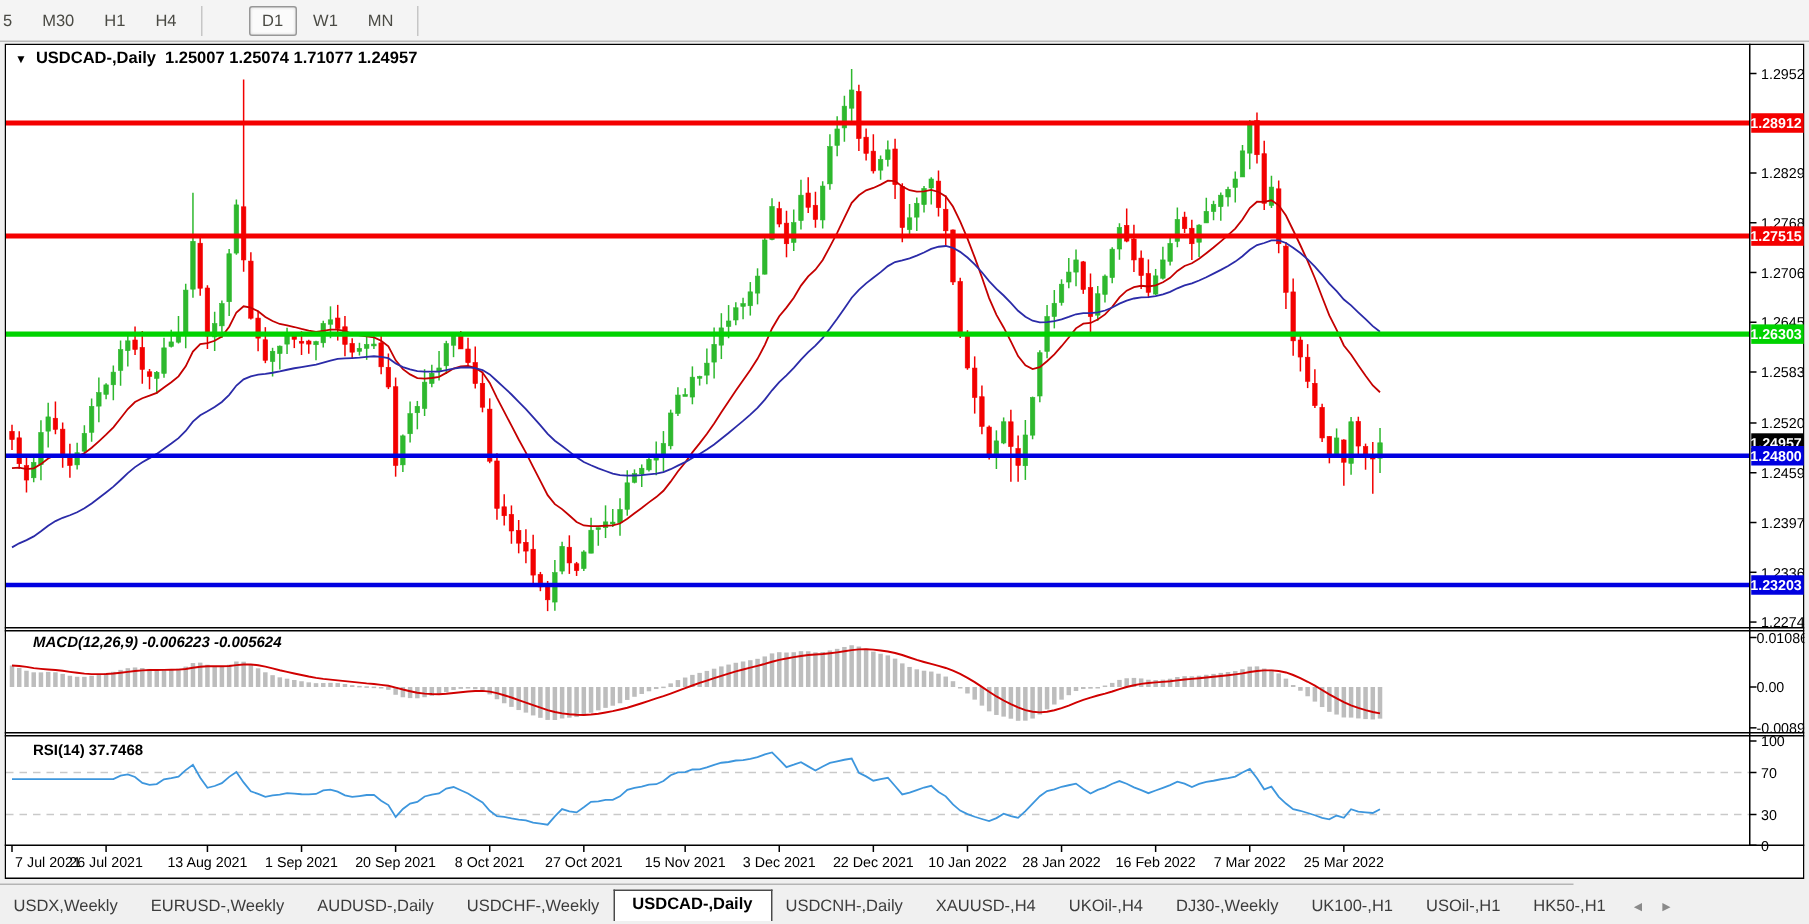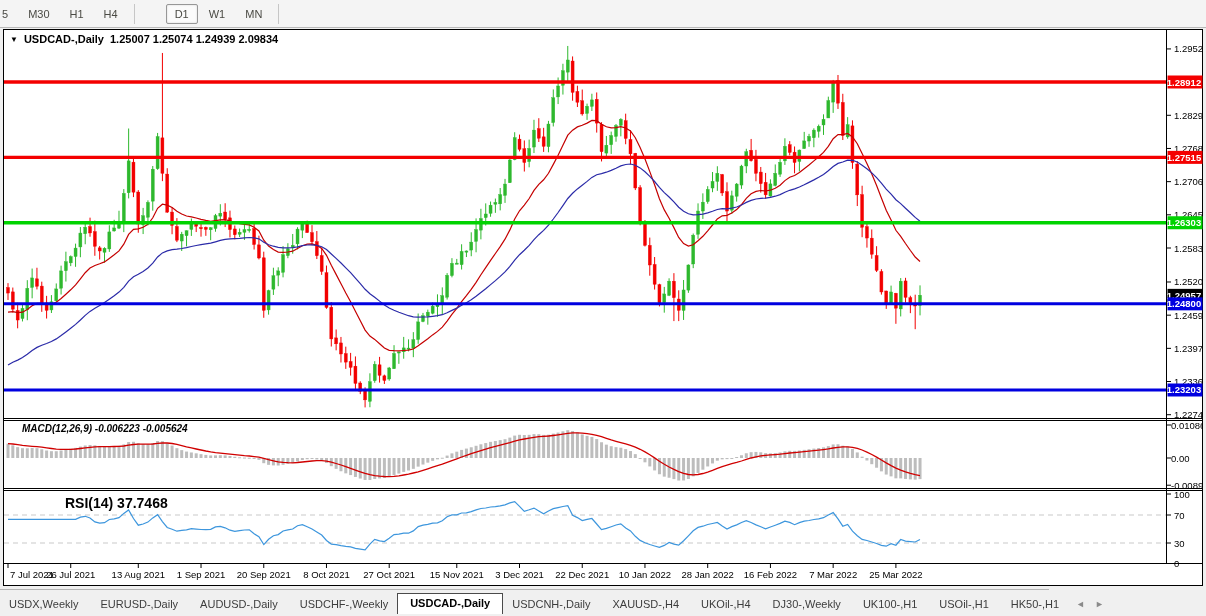--- a/index.html
+++ b/index.html
@@ -13,21 +13,21 @@
   .tf-btn.first{margin-left:-7px;}
   .tf-btn.active{background:#fbfbfb;border:1px solid #979797;box-shadow:inset 0 0 2px #d0d0d0;margin-left:25px;}
   .tf-sep{width:1px;height:20px;background:#c6c6c6;margin:0 6px;}
   
   #chartwin{position:absolute;left:3px;top:29px;width:1200px;height:557px;background:#fff;}
   #chartwin svg{position:absolute;left:0;top:0;}
   .overlay{position:absolute;color:#000;white-space:nowrap;pointer-events:none;}
   #title{left:7px;top:4px;font-size:11px;font-weight:700;display:flex;gap:6px;align-items:center;}
   #title .tri{font-size:8px;font-weight:400;}
   #macd-label{left:19px;top:394px;font-size:10px;font-weight:600;font-style:italic;}
-  #rsi-label{left:19px;top:466px;font-size:14px;font-weight:600;margin-left:43px;}
+  #rsi-label{left:19px;top:466px;font-size:10px;font-weight:600;}
   
   #tabbar{position:absolute;left:0;top:589px;width:1049px;height:24px;background:#f0f0f0;
           border-top:1px solid #b5b5b5;display:flex;align-items:flex-end;}
   .tab{font-size:11px;color:#3c3c3c;padding:3px 9px 4px 9px;white-space:nowrap;cursor:default;}
   .tab.active{background:#fff;border:1px solid #4a4a4a;border-bottom:none;font-weight:700;color:#000;
               padding:3px 12px 5px 12px;margin-bottom:0;}
   .tab-sep{width:1px;height:14px;background:#b8b8b8;margin:0 2px 5px 2px;}
   #tab-scroll{margin-left:auto;display:flex;align-items:center;gap:10px;padding:0 8px 5px 4px;}
   .scroll-arrow{color:#8a8a8a;font-size:9px;cursor:default;}
 </style>
@@ -751,35 +751,35 @@
         <text x="1181" y="278.338584376349" font-size="9.5" font-family="&quot;Liberation Sans&quot;,sans-serif" fill="#fff" text-anchor="middle" font-weight="bold">1.24800</text>
       </g>
       <g>
         <rect x="1164.5" y="354.49525248165776" width="35" height="13" fill="#0000e0"></rect>
         <text x="1181" y="364.49525248165776" font-size="9.5" font-family="&quot;Liberation Sans&quot;,sans-serif" fill="#fff" text-anchor="middle" font-weight="bold">1.23203</text>
       </g>
     </svg>
   <div id="title" class="overlay">
     <span class="tri">▼</span>
     <span>USDCAD-,Daily</span>
-    <span>1.25007 1.25074 1.24939 2.09834</span>
+    <span>1.25007 1.25074 1.71077 1.24957</span>
   </div>
   <div id="macd-label" class="overlay">
     <span>MACD(12,26,9)</span>
     <span>-0.006223 -0.005624</span>
   </div>
   <div id="rsi-label" class="overlay">
     <span>RSI(14) 37.7468</span>
   </div>
 </div>
 
 <div id="tabbar">
     <div class="tab">USDX,Weekly</div>
     <div class="tab-sep"></div>
-    <div class="tab">EURUSD-,Daily</div>
+    <div class="tab">EURUSD-,Weekly</div>
     <div class="tab-sep"></div>
     <div class="tab">AUDUSD-,Daily</div>
     <div class="tab-sep"></div>
     <div class="tab">USDCHF-,Weekly</div>
     <div class="tab active">USDCAD-,Daily</div>
     <div class="tab">USDCNH-,Daily</div>
     <div class="tab-sep"></div>
     <div class="tab">XAUUSD-,H4</div>
     <div class="tab-sep"></div>
     <div class="tab">UKOil-,H4</div>

